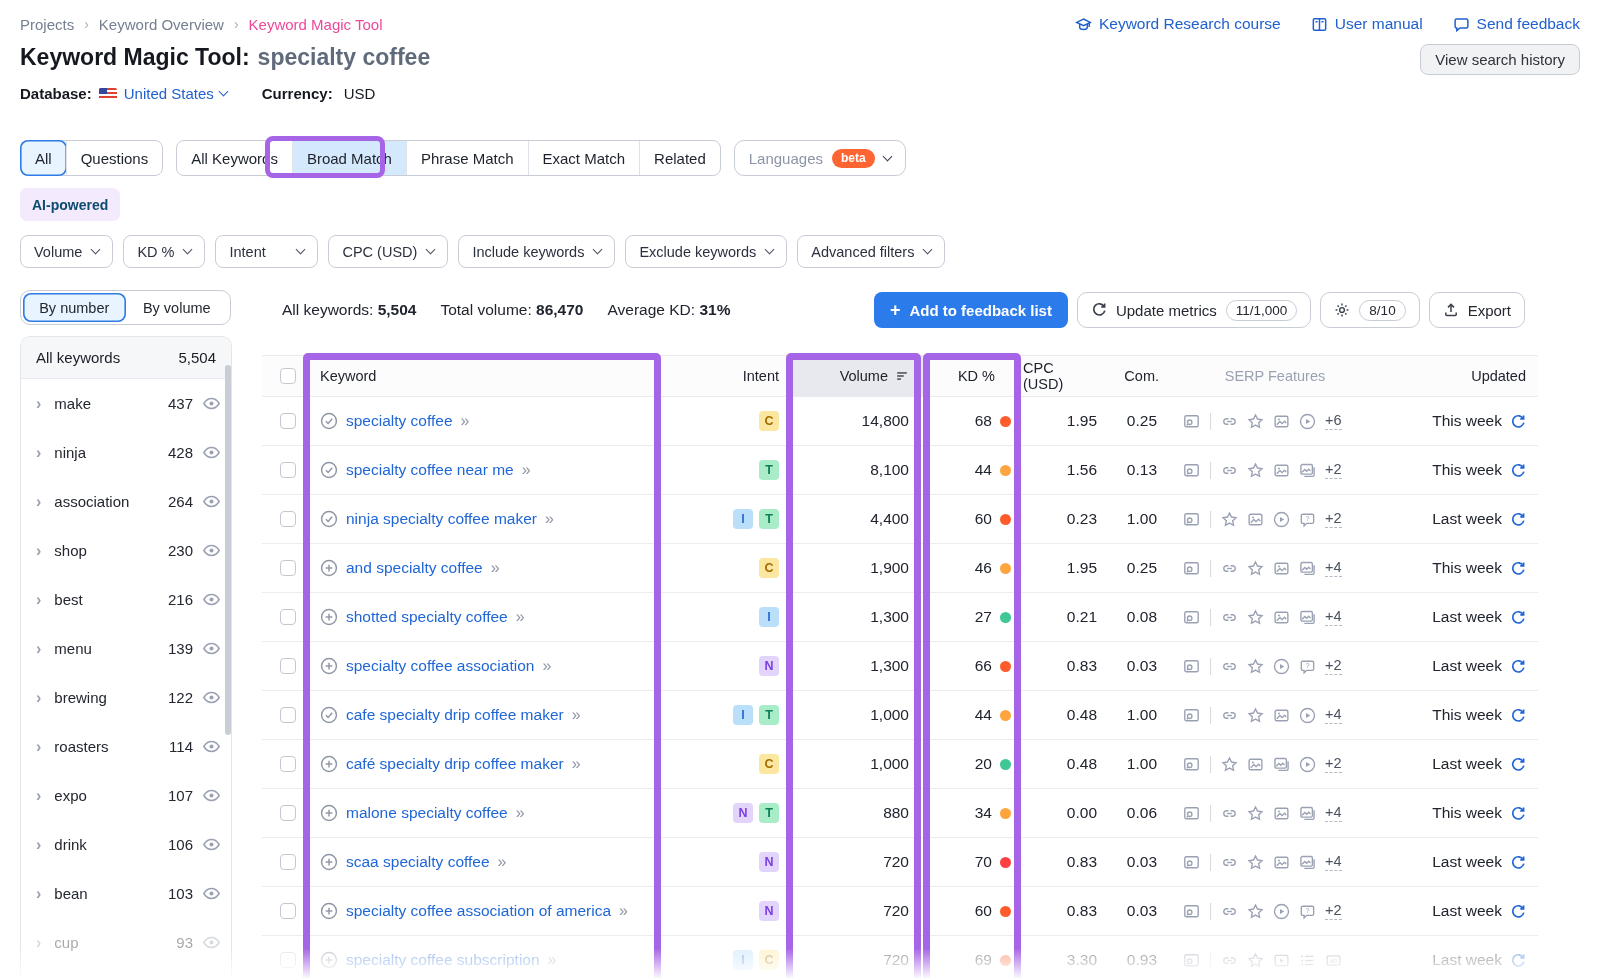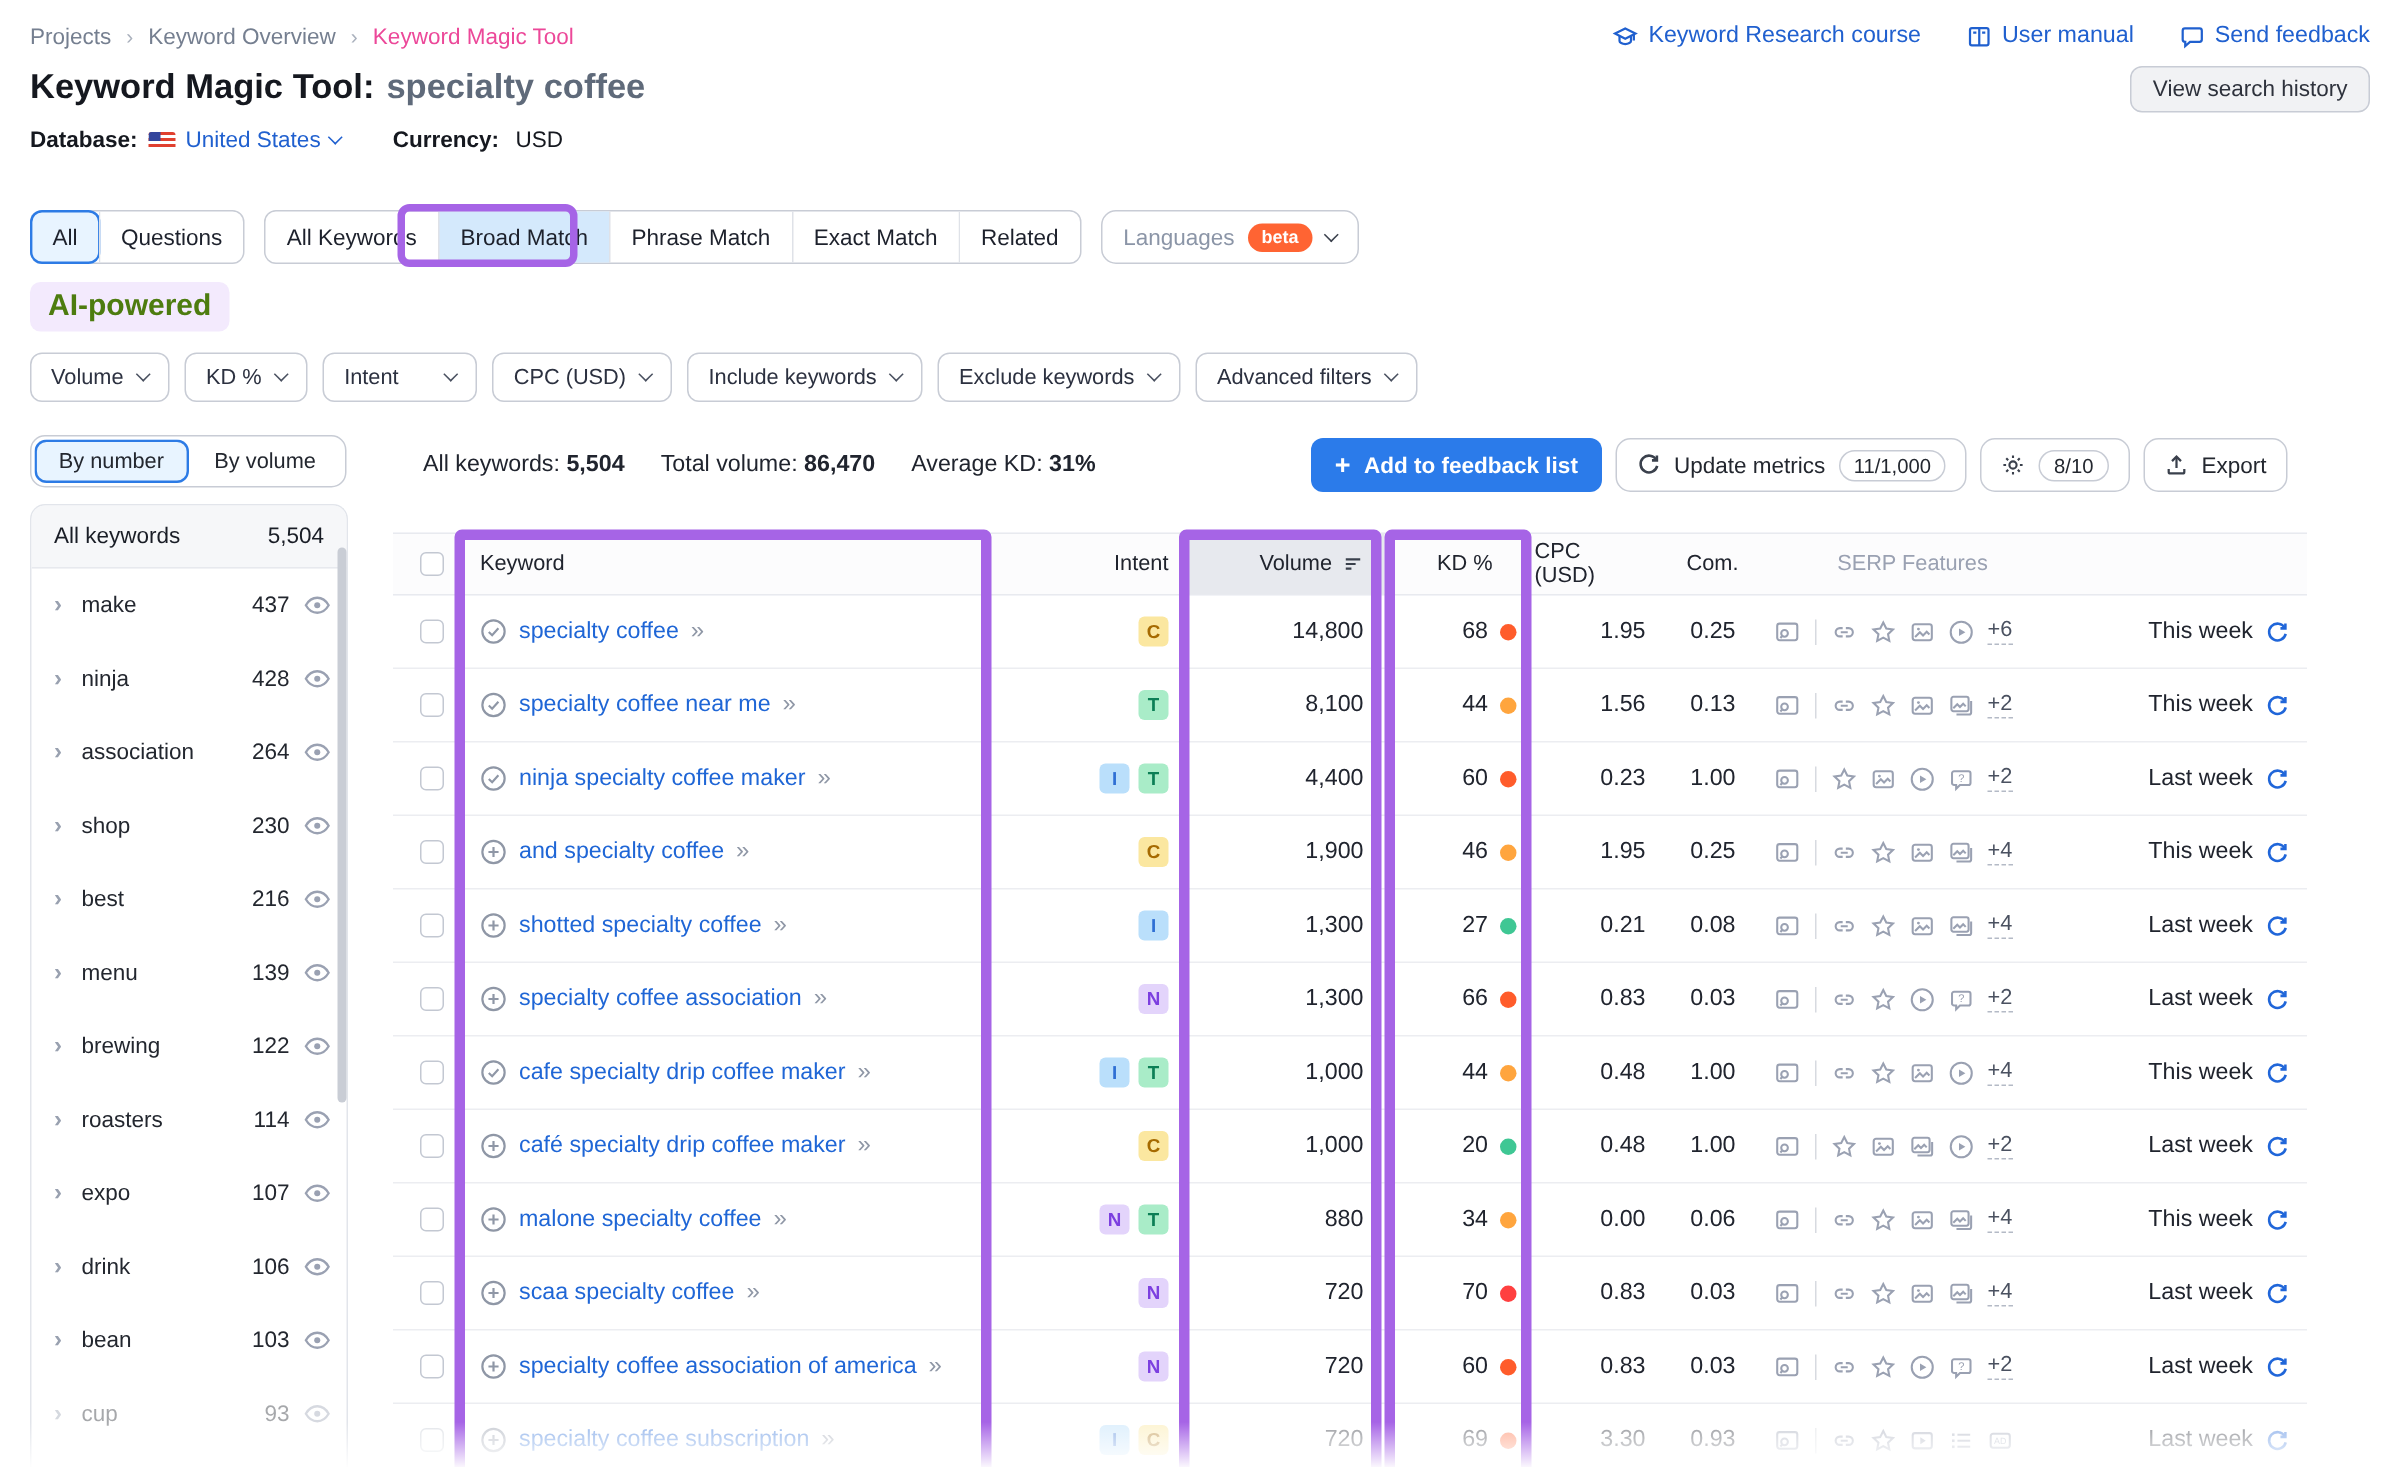--- a/index.html
+++ b/index.html
@@ -45,21 +45,21 @@
   .tab:last-child { border-radius:0 8px 8px 0; }
   .tab.sel-blue { background:#e8f4ff; box-shadow:inset 0 0 0 1.6px #2d7be5; border-radius:8px; margin:-1px; padding:0 15px; }
   .tab.hl { background:#d4e9fc; }
   .lang { display:flex; align-items:center; gap:9px; border:1px solid #c8ccd5; border-radius:10px;
     padding:0 14px; color:#8b95a7; font-size:15px; cursor:pointer; }
   .beta { background:#ff6433; color:#fff; font-size:12px; font-weight:bold; padding:2.5px 9px; border-radius:10px; }
   .lang .chev { color:#3a404c; }
 
   
   .ai-row { position:absolute; left:20px; top:188px; height:33px; display:flex; gap:4px; }
-  .ai-pill { background:#f3eafd; color:#4d7c0f; font-size:20px; font-weight:bold;
+  .ai-pill { background:#f3eafd; color:#0c4a6e; font-size:14px; font-weight:bold;
     display:flex; align-items:center; padding:0 12px; border-radius:7px; }
   .ai-input-wrap { width:302px; border:1.5px solid #d0b2f2; border-radius:9px; background:#fff;
     display:flex; align-items:center; gap:9px; padding:0 12px; }
   .ai-input-wrap svg { width:16px; height:16px; flex:none; }
   .ai-input { border:none; outline:none; font-size:15px; color:#3a404c; width:100%;
     font-family:"Liberation Sans", sans-serif; }
   .ai-input::placeholder { color:#8d96a8; }
 
   
   .filters-row { position:absolute; left:20px; top:235px; display:flex; gap:10px; }
@@ -483,20 +483,21 @@
               <line x1="2.5" y1="4.5" x2="13.5" y2="4.5"></line>
               <line x1="2.5" y1="8" x2="10" y2="8"></line>
               <line x1="2.5" y1="11.5" x2="6.8" y2="11.5"></line>
             </svg>
           </span>
       </div>
       <div class="c-kd th-kd">KD %</div>
       <div class="c-cpc th-right">CPC (USD)</div>
       <div class="c-com th-right">Com.</div>
       <div class="c-serp th-serp">SERP Features</div>
+      <div class="c-upd">Updated</div>
     </div>
     <div id="tbody">
   <div class="trow">
     <div class="c-check">
             <span class="cb"></span>
           </div>
     <div class="c-kw">
       <span class="kicon">
               <svg viewBox="0 0 16 16" fill="none" stroke="currentColor" stroke-width="1.3">
                 <circle cx="8" cy="8" r="6.6"></circle>

